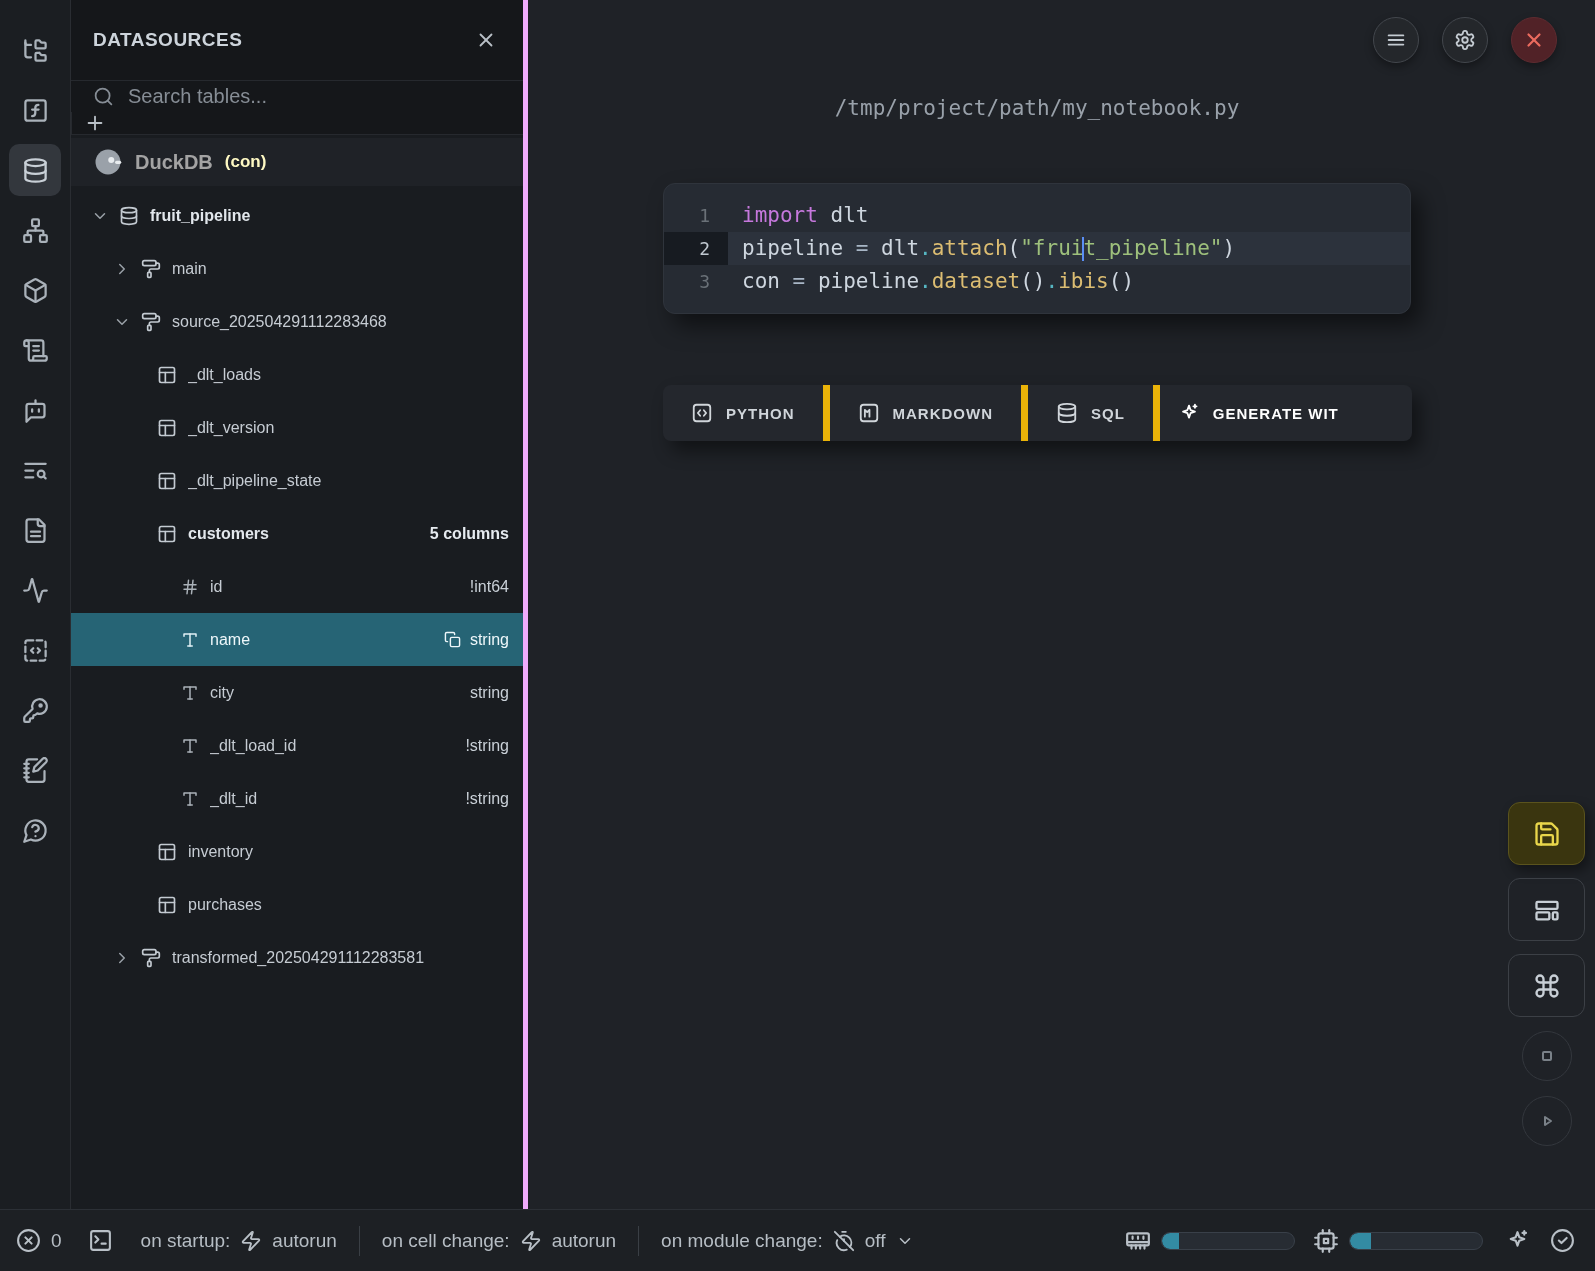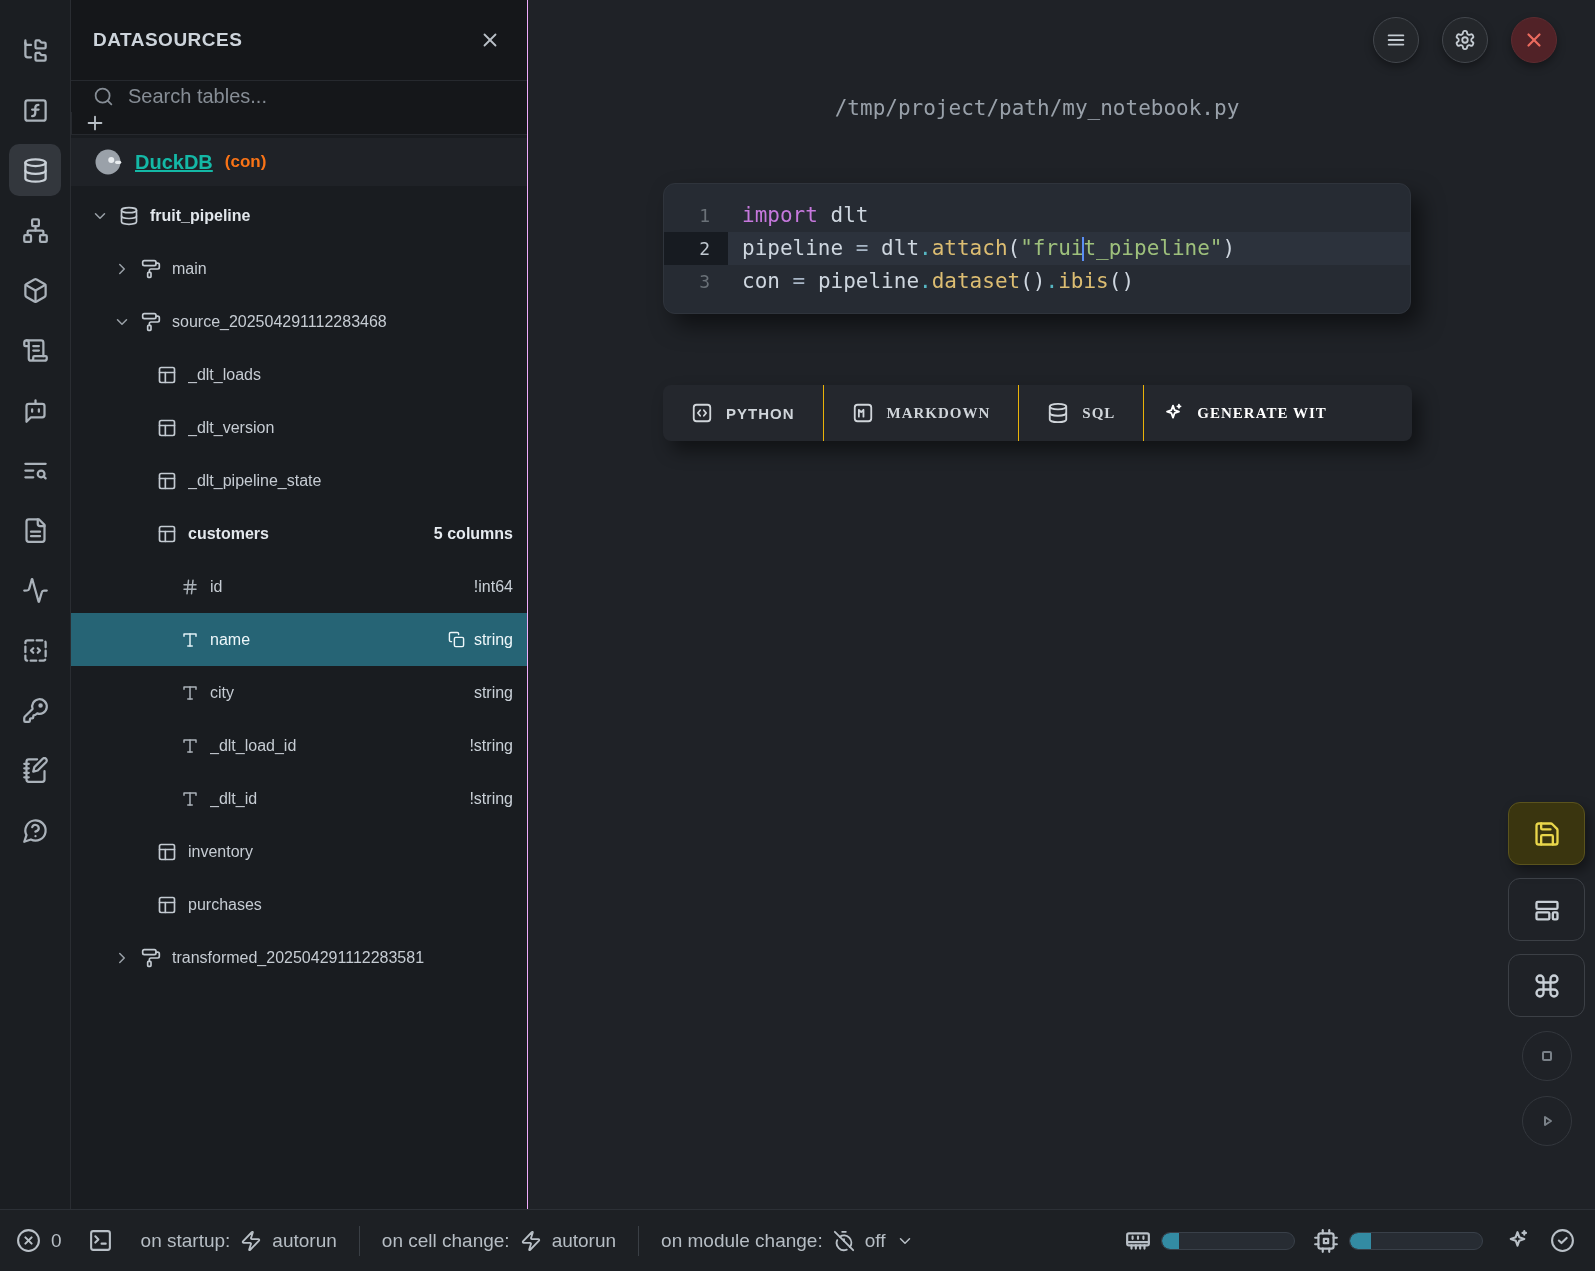--- a/index.html
+++ b/index.html
@@ -22,21 +22,21 @@
     width:52px; height:52px; margin-bottom:8px; border-radius:10px;
     display:flex; align-items:center; justify-content:center;
     color:#aab2ba; cursor:pointer;
   }
   .rail-item .ic { width:27px; height:27px; }
   .rail-item.selected { background:#33373d; color:#c8cfd6; }
 
   
   .panel {
     position:absolute; left:71px; top:0; width:457px; bottom:62px;
-    background:#191c20; border-right:1px solid #f0abfc;
+    background:#191c20; border-right:5px solid #f0abfc;
   }
   .panel-header {
     height:81px; background:#15171a; border-bottom:1px solid #26292e;
     display:flex; align-items:center; padding:0 22px;
   }
   .panel-title { font-size:19px; font-weight:bold; letter-spacing:.5px; color:#cdd4db; flex:1; }
   .panel-close { width:30px; height:30px; color:#b9c0c7; display:flex; align-items:center; justify-content:center; cursor:pointer; }
   .panel-close .ic { width:22px; height:22px; }
   .search-row {
     height:54px; background:#15171a; border-bottom:1px solid #26292e;
@@ -53,22 +53,22 @@
     width:46px; border-left:1px solid #26292e; display:flex; align-items:center; justify-content:center;
     color:#b9c0c7; cursor:pointer;
   }
   .search-add .ic { width:22px; height:22px; }
 
   .conn-row {
     height:48px; margin-top:3px; background:#1f2227;
     display:flex; align-items:center; padding:0 22px; gap:12px; cursor:pointer;
   }
   .conn-logo { width:30px; height:30px; flex:none; }
-  .conn-name { font-size:20px; font-weight:bold; color:#14b8a6;text-decoration:underline; }
-  .conn-var { font-size:17px; font-weight:bold; color:#f97316; }
+  .conn-name { font-size:20px; font-weight:bold; color:#a3a3a3; }
+  .conn-var { font-size:17px; font-weight:bold; color:#fef9c3; }
 
   .tree { position:absolute; top:189px; left:0; right:0; bottom:0; overflow:hidden; }
   .tree-row { height:53px; display:flex; align-items:center; padding-right:14px; cursor:pointer; }
   .tree-row.lvl0 { padding-left:20px; }
   .tree-row.lvl1 { padding-left:42px; }
   .tree-row.lvl2 { padding-left:86px; }
   .tree-row.lvl3 { padding-left:110px; }
   .tree-row .chev { width:18px; height:18px; color:#9aa1a8; margin-right:10px; flex:none; }
   .tree-row .node-ic { width:20px; height:20px; color:#c3cad1; margin-right:11px; flex:none; }
   .tree-row.lvl3 .node-ic { width:18px; height:18px; color:#aab1b8; }
@@ -123,21 +123,21 @@
     position:absolute; left:135px; top:385px; width:749px; height:56px;
     background:#24272d; border-radius:8px; overflow:hidden;
     display:flex; box-shadow:8px 10px 18px rgba(0,0,0,.45);justify-content:space-between;
   }
   .seg {
     display:flex; align-items:center; justify-content:center; gap:13px;
     border:none; background:transparent; cursor:pointer;
     font-family:"Liberation Sans",sans-serif; font-size:15px; font-weight:bold; letter-spacing:1px;
     color:#d0d5da; white-space:nowrap; padding:0 28px; flex:none;
   }
-  .seg + .seg { border-left:1px solid #eab308;font-family:Liberation Serif, serif; }
+  .seg + .seg { border-left:7px solid #eab308; }
   .seg .ic { width:22px; height:22px; flex:none; }
   .seg.dim { color:#ffffff; flex:1; justify-content:flex-start; padding-left:18px; overflow:hidden; }
 
   .float-actions { position:absolute; right:10px; top:802px; width:77px; }
   .fbtn {
     width:77px; height:63px; border-radius:12px; margin-bottom:13px;
     border:1.5px solid #3c4046; background:transparent; color:#c8cfd6;
     display:flex; align-items:center; justify-content:center; cursor:pointer;
   }
   .fbtn .ic { width:28px; height:28px; }

